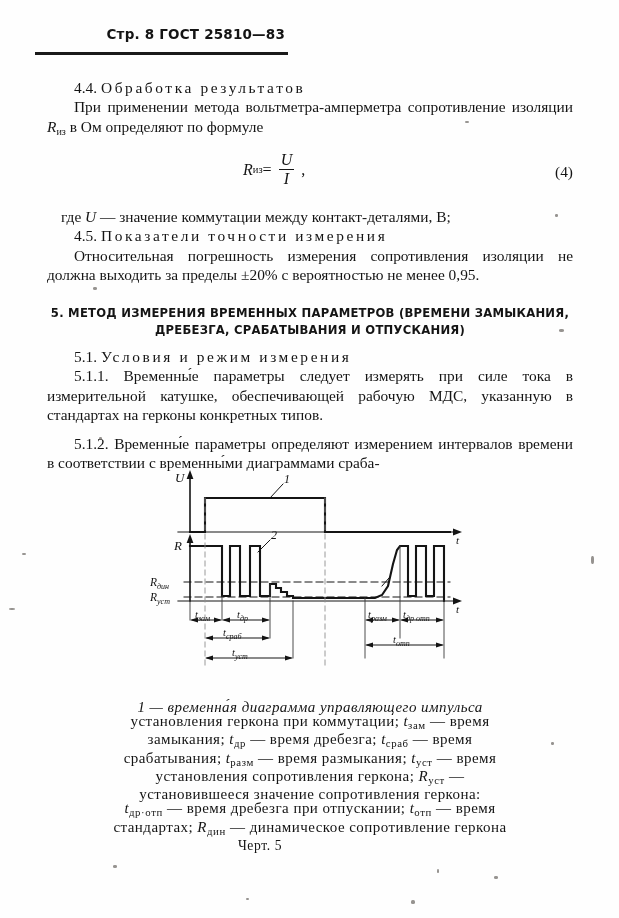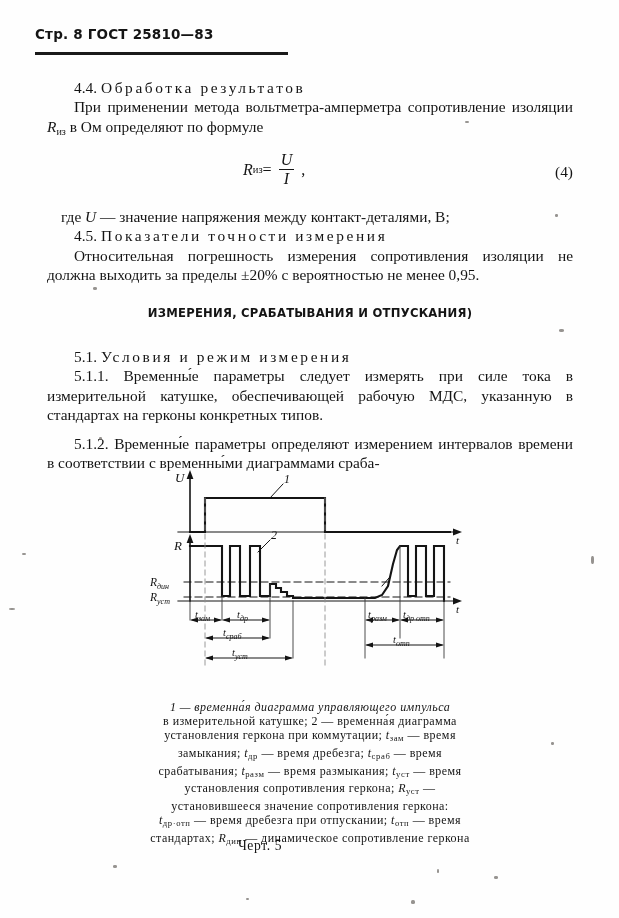--- a/index.html
+++ b/index.html
@@ -26,20 +26,21 @@
   .runhead {
     position: absolute;
     left: 35px;
     top: 26px;
     width: 250px;
     font-family: "DejaVu Sans", "Liberation Sans", sans-serif;
     font-size: 13.5px;
     font-weight: 700;
     letter-spacing: 0.2px;
     white-space: nowrap;
+    text-align: right;
   }
   .runhead .pg { font-weight: 600; }
   .rule {
     position: absolute;
     left: 35px;
     top: 52px;
     width: 253px;
     height: 2.5px;
     background: #1a1a1a;
   }
@@ -135,21 +136,21 @@
   }
   .figure svg { display: block; }
 
   
   .caption {
     position: absolute;
     left: 100px;
     top: 700px;
     width: 420px;
     text-align: center;
-    font-size: 12px;
+    font-size: 15px;
     line-height: 14.2px;
     letter-spacing: 0.45px;
   }
   .caption sub { font-size: 0.72em; letter-spacing: 0.6px; }
   .caption .ln { display: block; }
 
   .fignum {
     position: absolute;
     left: 0;
     top: 838px;
@@ -197,34 +198,35 @@
         <span class="frac">
           <span class="num it">U</span>
           <span class="den it">I</span>
         </span>
         <span>,</span>
       </div>
       <div class="eqno">(4)</div>
     </div>
 
     <p style="text-indent:14px">
-      <span>где </span><i>U</i><span> — значение напряжения между контакт-деталями, В;</span>
+      <span>где </span><i>U</i><span> — значение коммутации между контакт-деталями, В;</span>
     </p>
 
 
     <p class="indent">
       <span>4.5.</span>
       <span class="spaced">Показатели  точности  измерения</span>
     </p>
 
     <p class="indent">Относительная   погрешность измерения сопротивления изоляции не должна выходить за пределы ±20% с вероятностью не менее 0,95.</p>
   </div>
 
   <div class="sechead">
-    <span class="l2">ИЗМЕРЕНИЯ, СРАБАТЫВАНИЯ И ОТПУСКАНИЯ)</span>
+    <span class="l1">5. МЕТОД ИЗМЕРЕНИЯ ВРЕМЕННЫХ ПАРАМЕТРОВ (ВРЕМЕНИ ЗАМЫКАНИЯ,</span>
+    <span class="l2">ДРЕБЕЗГА, СРАБАТЫВАНИЯ И ОТПУСКАНИЯ)</span>
   </div>
 
   <div class="body-col2">
     <p class="indent">
       <span>5.1.</span>
       <span class="spaced">Условия  и  режим  измерения</span>
     </p>
     <p class="indent">5.1.1. Временны́е параметры следует  измерять при силе тока в измерительной катушке, обеспечивающей рабочую МДС, указанную в стандартах на герконы конкретных типов.</p>
     <div class="gap"></div>
     <p class="indent">5.1.2. Временны́е параметры определяют измерением интервалов времени в соответствии с временны́ми диаграммами сраба-</p>
@@ -326,21 +328,20 @@
         <text x="82" y="188" font-size="10.5" font-style="italic"><tspan>t</tspan><tspan dy="3" font-size="8">уст</tspan></text>
         <text x="218" y="150" font-size="10.5" font-style="italic"><tspan>t</tspan><tspan dy="3" font-size="8">разм</tspan></text>
         <text x="253" y="150" font-size="10.5" font-style="italic"><tspan>t</tspan><tspan dy="3" font-size="8">др отп</tspan></text>
         <text x="243" y="175" font-size="10.5" font-style="italic"><tspan>t</tspan><tspan dy="3" font-size="8">отп</tspan></text>
       </g>
     </svg>
   </div>
 
   <div class="caption">
     <span class="ln"><i>1 — временна́я диаграмма управляющего импульса</i></span>
-    <span class="ln">в измерительной катушке; 2 — временна́я диаграмма</span>
     <span class="ln"><span>установления геркона при коммутации; </span><i>t</i><sub>зам</sub><span> — время</span></span>
     <span class="ln"><span>замыкания; </span><i>t</i><sub>др</sub><span> — время дребезга; </span><i>t</i><sub>сраб</sub><span> — время</span></span>
     <span class="ln"><span>срабатывания; </span><i>t</i><sub>разм</sub><span> — время размыкания; </span><i>t</i><sub>уст</sub><span> — время</span></span>
     <span class="ln"><span>установления сопротивления геркона; </span><i>R</i><sub>уст</sub><span> —</span></span>
     <span class="ln">установившееся значение сопротивления геркона:</span>
     <span class="ln"><i>t</i><sub>др·отп</sub><span> — время дребезга при отпускании; </span><i>t</i><sub>отп</sub><span> — время</span></span>
     <span class="ln"><span>стандартах; </span><i>R</i><sub>дин</sub><span> — динамическое сопротивление геркона</span></span>
   </div>
 
   <div class="fignum">Черт. 5</div>

